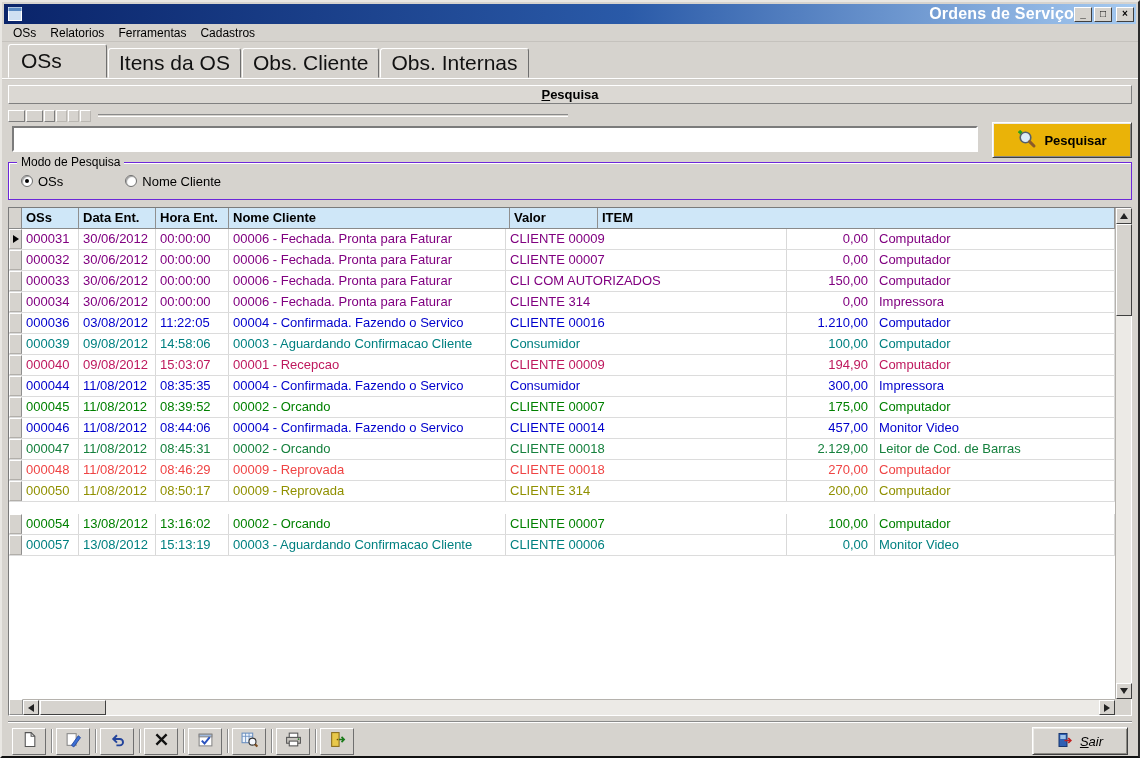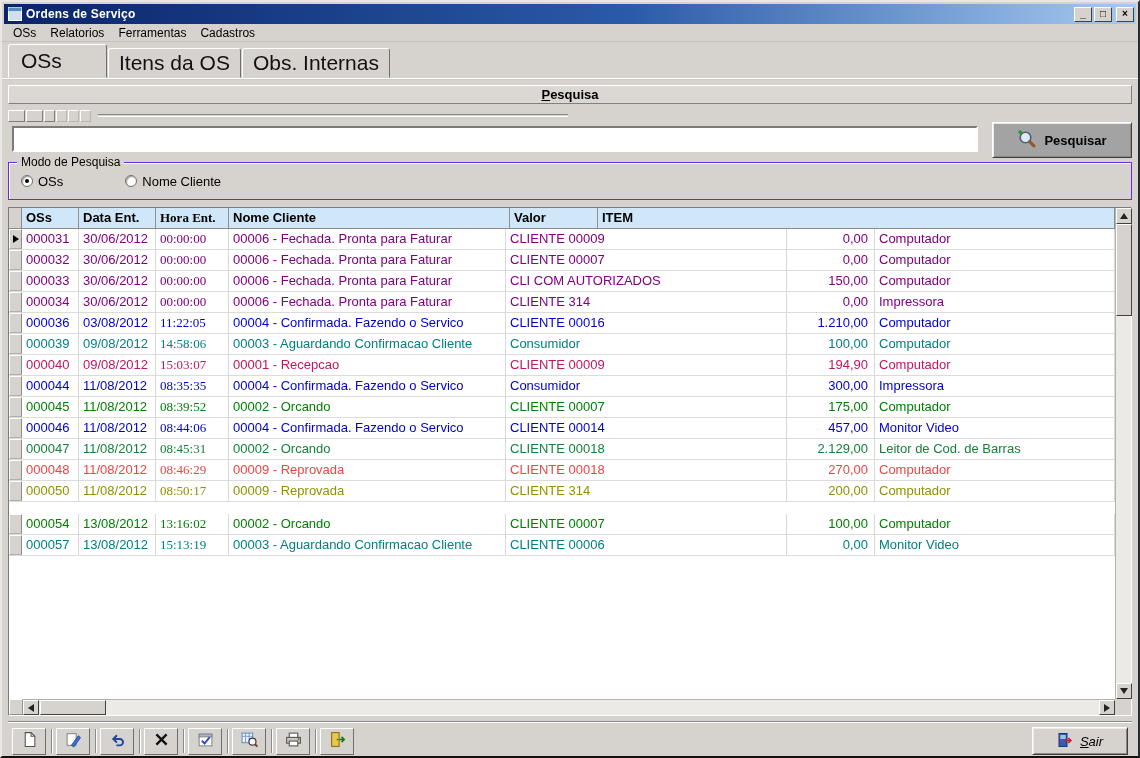--- a/index.html
+++ b/index.html
@@ -7,21 +7,21 @@
   .window{
     width:1140px; height:758px; background:#d6d3ce; position:relative;
     border:2px solid; border-color:#e9e7e3 #2b2b2b #111 #e9e7e3; overflow:hidden;
   }
   
   .titlebar{
     height:20px; margin:2px 2px 0 2px; display:flex; align-items:center;
     background:linear-gradient(90deg,#0a246a,#2a5aa8 55%,#a6caf0); padding:0 2px;
   }
   .app-icon{ width:14px; height:14px; margin:0 4px 0 2px; flex:0 0 auto; }
-  .titlebar .title{ color:#fff; font-size:12px; font-weight:bold; flex:1; letter-spacing:.2px; }
+  .titlebar .title{ color:#fff; font-size:16px; font-weight:bold; flex:1; letter-spacing:.2px;text-align:right; }
   .tb-btns{ display:flex; gap:2px; }
   .tbtn{
     width:18px; height:15px; background:#d6d3ce; display:flex; align-items:center; justify-content:center;
     border:1px solid; border-color:#fff #404040 #404040 #fff; font-size:10px; font-weight:bold; color:#000;
     cursor:default; line-height:1;
   }
   .tbtn.close{ margin-left:2px; }
   
   .menubar{ height:18px; display:flex; align-items:center; padding-left:4px; border-bottom:1px solid #c5c2bd; }
   .menubar span{ font-size:12px; padding:1px 7px; color:#000; }
@@ -47,21 +47,21 @@
   .navsq{ width:11px; height:12px; background:#d6d3ce; border:1px solid; border-color:#fff #7d7d7d #7d7d7d #fff; margin-right:1px; }
   .navsq.wide{ width:17px; }
   .navsq.lite{ border-color:#fff #b9b6b1 #b9b6b1 #fff; }
   .navgroove{ width:470px; height:3px; border-top:1px solid #8a8a8a; border-bottom:1px solid #fff; margin-left:6px; }
   .search-row{ position:relative; height:38px; }
   .search-input{
     position:absolute; left:4px; top:4px; width:966px; height:26px; background:#fff;
     border:2px solid; border-color:#7b7b7b #fff #fff #7b7b7b; font-size:14px; padding:0 4px; outline:none;
   }
   .search-btn{
-    position:absolute; right:0; top:0; width:140px; height:36px; background:#a3a3a3;
+    position:absolute; right:0; top:0; width:140px; height:36px; background:#eab308;
     border:1px solid; border-color:#fff #404040 #404040 #fff;
     box-shadow:inset 1px 1px 0 #ecebe8, inset -1px -1px 0 #8a8882;
     display:flex; align-items:center; justify-content:center; gap:7px; font-size:13px; font-weight:bold; cursor:default;
   }
   .groupbox{
     margin-top:2px; height:38px; border:1px solid #6d28d9; position:relative;
     box-shadow:inset 1px 1px 0 #fff;
   }
   .groupbox .legend{
     position:absolute; top:-8px; left:8px; background:#d6d3ce; padding:0 4px; font-size:12px; color:#000;
@@ -84,21 +84,21 @@
   .grid-header{ display:flex; height:21px; background:#cfe7f8; border-bottom:1px solid #8a8a8a; margin-right:16px; }
   .hcorner{ width:13px; background:#d6d3ce; border-right:1px solid #8a8a8a; flex:0 0 auto; }
   .hc{ font-size:13px; font-weight:bold; color:#000; padding:2px 4px 0; border-right:1px solid #8f8f8f;
        white-space:nowrap; overflow:hidden; flex:0 0 auto; }
   .grid-body{ margin-right:16px; }
   .grow{ display:flex; height:21px; border-bottom:1px solid #dcdcdc; background:#fff; }
   .ind{ width:13px; background:#d6d3ce; border:1px solid; border-color:#fff #8f8f8f #b2afaa #fff; flex:0 0 auto;
         display:flex; align-items:center; justify-content:center; }
   .cur{ width:0; height:0; border-top:4px solid transparent; border-bottom:4px solid transparent; border-left:6px solid #000; }
   .gc{ font-size:13px; padding:2px 4px 0; border-right:1px solid #d9d9d9; white-space:nowrap; overflow:hidden; flex:0 0 auto; }
-  .c0{ width:57px; } .c1{ width:77px; } .c2{ width:73px;font-family:Liberation Serif, serif; } .c3{ width:277px; } .c4{ width:281px; } .c5{ width:88px; } .c6{ flex:1 1 auto; min-width:0; }
+  .c0{ width:57px; } .c1{ width:77px; } .c2{ width:73px; } .c3{ width:277px; } .c4{ width:281px; } .c5{ width:88px; } .c6{ flex:1 1 auto; min-width:0; }
   .num{ text-align:right; padding-right:6px; }
   
   .vscroll{ position:absolute; top:0; right:0; bottom:16px; width:16px; background:#eceae6; border-left:1px solid #b5b2ad; }
   .sbtn{ width:16px; height:16px; background:#d6d3ce; border:1px solid; border-color:#fff #404040 #404040 #fff;
          display:flex; align-items:center; justify-content:center; position:absolute; left:0; }
   .sbtn.up{ top:0; } .sbtn.down{ bottom:0; }
   .vthumb{ position:absolute; left:0; top:16px; width:16px; height:92px; background:#d6d3ce;
            border:1px solid; border-color:#fff #404040 #404040 #fff; }
   .hscroll{ position:absolute; left:14px; right:16px; bottom:0; height:16px; background:#eceae6; border-top:1px solid #b5b2ad; }
   .hbtn{ width:16px; height:15px; background:#d6d3ce; border:1px solid; border-color:#fff #404040 #404040 #fff;
@@ -153,20 +153,21 @@
   <div class="menubar">
     <span>OSs</span>
     <span>Relatorios</span>
     <span>Ferramentas</span>
     <span>Cadastros</span>
   </div>
 
   <div class="tabs">
     <div class="tab active">OSs</div>
     <div class="tab">Itens da OS</div>
+    <div class="tab">Obs. Cliente</div>
     <div class="tab">Obs. Internas</div>
   </div>
   <div class="tabline"></div>
 
   <div class="content">
 
     <div class="pesquisa-bar">
       <span><span class="accel">P</span><span>esquisa</span></span>
     </div>
 

